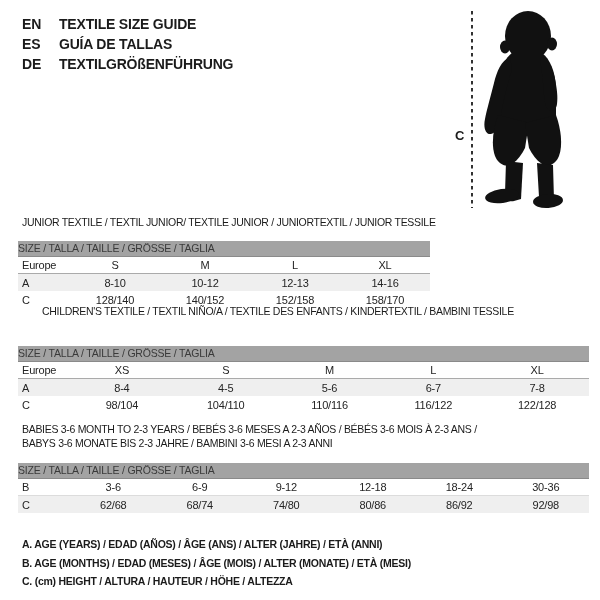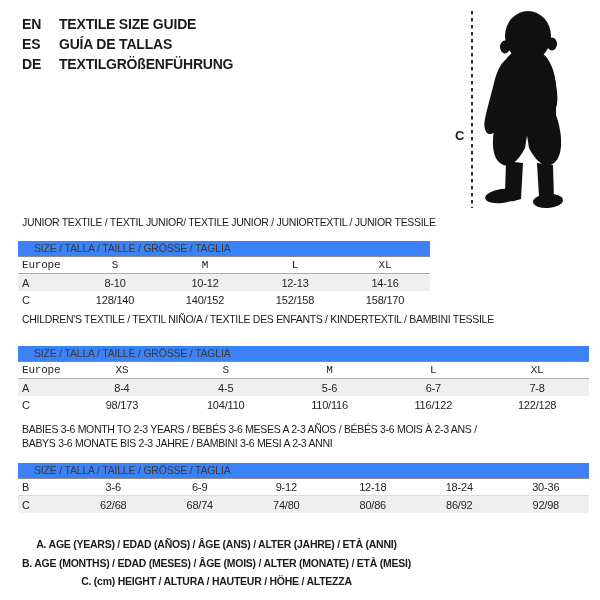--- a/index.html
+++ b/index.html
@@ -13,40 +13,40 @@
   .lang-code,.lang-title{font-weight:bold;font-size:14px;letter-spacing:-0.2px;white-space:nowrap;}
   .lang-code{width:37px;flex:0 0 37px;}
   
   .figure{position:absolute;left:452px;top:5px;}
   
   .sec-title{
     position:absolute;left:22px;font-weight:normal;font-size:10.5px;
     letter-spacing:-0.3px;line-height:14px;white-space:pre-line;color:#1b1b1b;
   }
   #s1-title{top:215px;}
-  #s2-title{top:312px;}
+  #s2-title{top:304px;margin-left:20px;}
   #s3-title{top:422px;width:470px;}
   
   .size-table{position:absolute;left:18px;}
   #t1{top:241px;width:412px;}
   #t2{top:346px;width:571px;}
   #t3{top:463px;width:571px;}
   .size-bar{
-    box-sizing:border-box;height:16px;line-height:15px;background:#3b82f6;
-    border-bottom:1px solid #8a8a8a;padding-left:16px;font-size:10.5px;
+    box-sizing:border-box;height:16px;line-height:15px;background:#a3a3a3;
+    border-bottom:1px solid #8a8a8a;padding-left:0;font-size:10.5px;
     color:#3a3a3a;letter-spacing:-0.2px;white-space:nowrap;overflow:hidden;
   }
   .trow{display:flex;height:17px;align-items:center;font-size:11px;letter-spacing:-0.2px;color:#242424;box-sizing:border-box;}
   .trow.banded{background:#efefef;}
-  .trow.ruled{border-bottom:1px solid #aaaaaa;font-family:Liberation Mono, monospace;}
+  .trow.ruled{border-bottom:1px solid #aaaaaa;}
   .trow.ruled-light{border-bottom:1px solid #dcdcdc;}
   .tlabel{flex:0 0 52px;padding-left:4px;box-sizing:border-box;white-space:nowrap;}
   .tcell{flex:1;text-align:center;white-space:nowrap;}
   
-  .legend{position:absolute;left:22px;top:535px;text-align:center;}
+  .legend{position:absolute;left:22px;top:535px;}
   .legend-line{font-weight:bold;font-size:10.5px;letter-spacing:-0.25px;line-height:18.6px;white-space:nowrap;}
 </style>
 </head>
 <body>
 
 <div id="page">
 
   <div class="langs">
     <div class="lang-row">
       <span class="lang-code">EN</span>
@@ -128,21 +128,21 @@
     <div class="trow banded">
       <span class="tlabel">A</span>
       <span class="tcell">8-4</span>
       <span class="tcell">4-5</span>
       <span class="tcell">5-6</span>
       <span class="tcell">6-7</span>
       <span class="tcell">7-8</span>
     </div>
     <div class="trow">
       <span class="tlabel">C</span>
-      <span class="tcell">98/173</span>
+      <span class="tcell">98/104</span>
       <span class="tcell">104/110</span>
       <span class="tcell">110/116</span>
       <span class="tcell">116/122</span>
       <span class="tcell">122/128</span>
     </div>
   </div>
 
   <div class="sec-title" id="s3-title">BABIES 3-6 MONTH TO 2-3 YEARS / BEBÉS 3-6 MESES A 2-3 AÑOS / BÉBÉS 3-6 MOIS À 2-3 ANS /
 BABYS 3-6 MONATE BIS 2-3 JAHRE / BAMBINI 3-6 MESI A 2-3 ANNI</div>
   <div class="size-table" id="t3">

